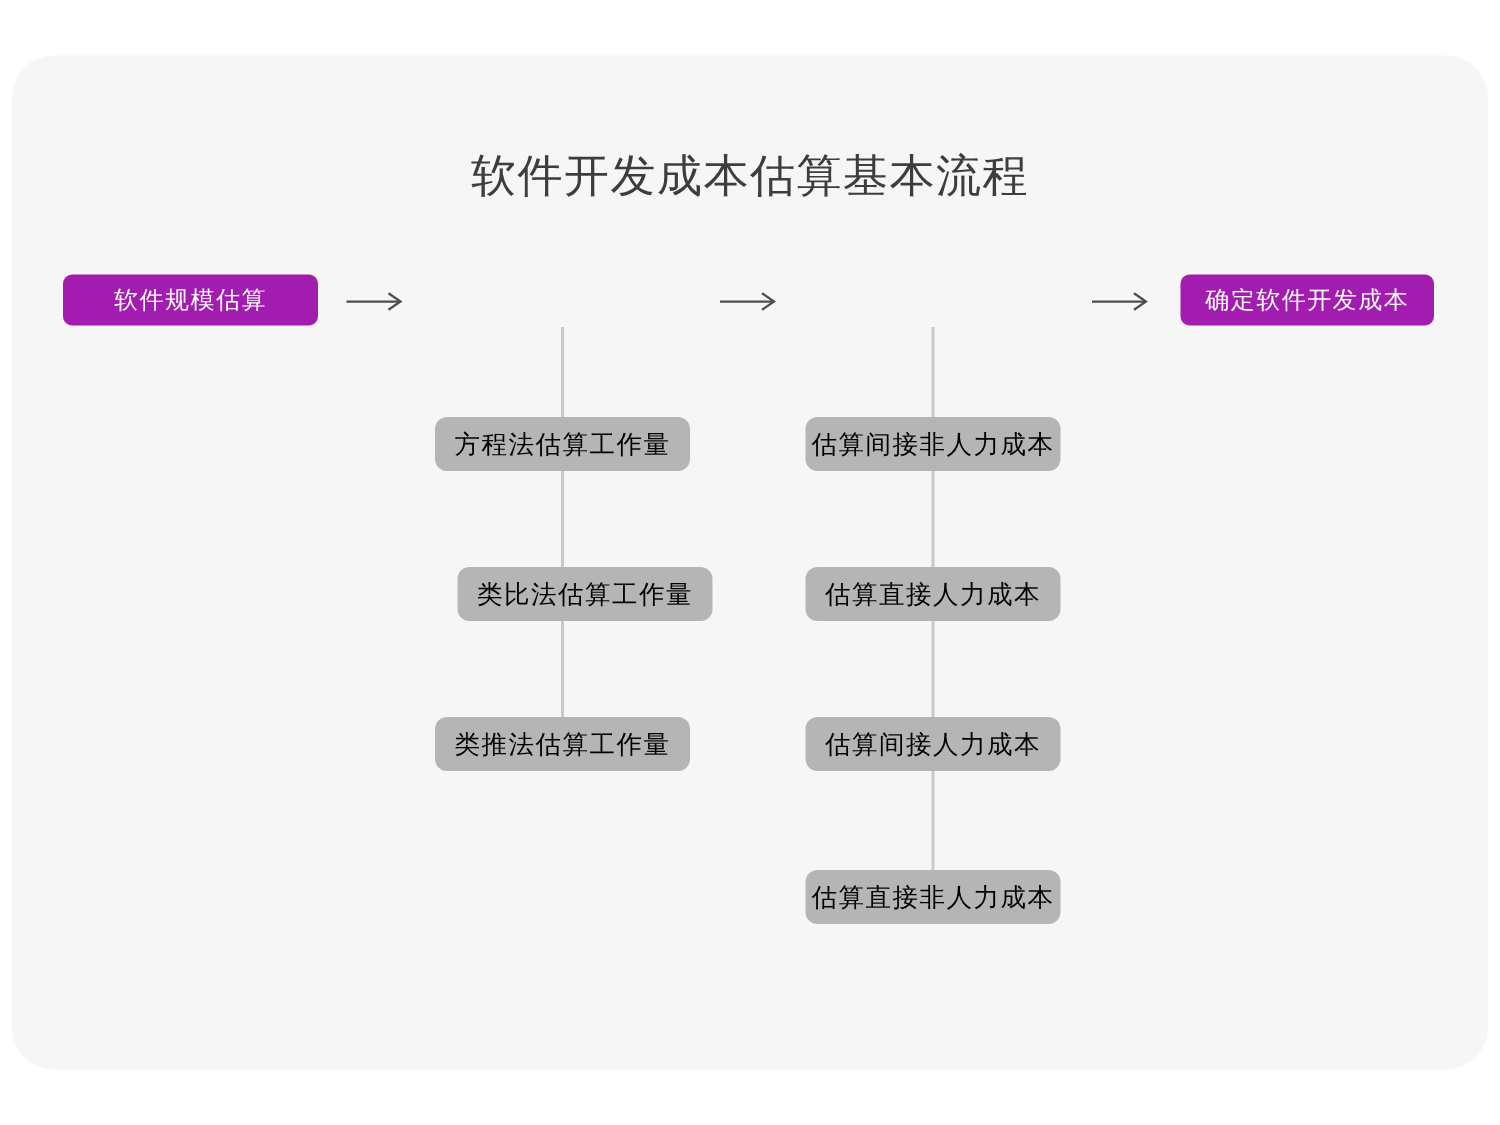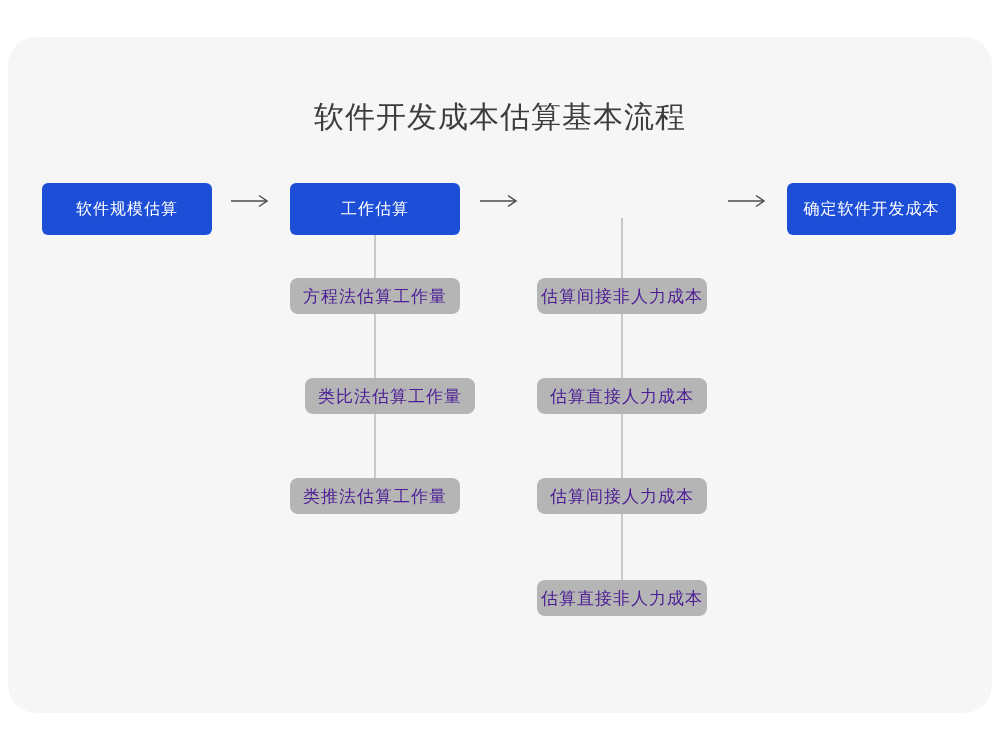--- a/index.html
+++ b/index.html
@@ -31,38 +31,38 @@
     width: 1000px;
     text-align: center;
     font-size: 30px;
     font-weight: 500;
     letter-spacing: 1px;
     color: #3d3d3d;
   }
   .main-box {
     position: absolute;
     top: 183px;
-    height: 52px;
-    background: #1d4ed8;
+    height: 34px;
+    background: #a21caf;
     border-radius: 6px;
     color: #ffffff;
     font-size: 16px;
     display: flex;
     align-items: center;
     justify-content: center;
     letter-spacing: 1px;
     z-index: 3;
   }
   .sub-box {
     position: absolute;
     width: 170px;
     height: 36px;
     background: #b5b5b5;
     border-radius: 8px;
-    color: #4c1d95;
+    color: #000000;
     font-size: 17px;
     display: flex;
     align-items: center;
     justify-content: center;
     letter-spacing: 1px;
     z-index: 3;
   }
   .vline {
     position: absolute;
     width: 2px;
@@ -90,21 +90,20 @@
 
   <div class="main-box" style="left: 42px; width: 170px;">软件规模估算</div>
 
   <div class="h-arrow" style="left: 230px;">
     <svg width="40" height="14" viewBox="0 0 40 14">
       <line x1="1" y1="7" x2="37" y2="7" stroke="#4d4d4d" stroke-width="1.5"></line>
       <polyline points="29,1.5 37,7 29,12.5" fill="none" stroke="#4d4d4d" stroke-width="1.5"></polyline>
     </svg>
   </div>
 
-  <div class="main-box" style="left: 290px; width: 170px;">工作估算</div>
 
   <div class="h-arrow" style="left: 479px;">
     <svg width="40" height="14" viewBox="0 0 40 14">
       <line x1="1" y1="7" x2="37" y2="7" stroke="#4d4d4d" stroke-width="1.5"></line>
       <polyline points="29,1.5 37,7 29,12.5" fill="none" stroke="#4d4d4d" stroke-width="1.5"></polyline>
     </svg>
   </div>
 
 
   <div class="h-arrow" style="left: 727px;">

